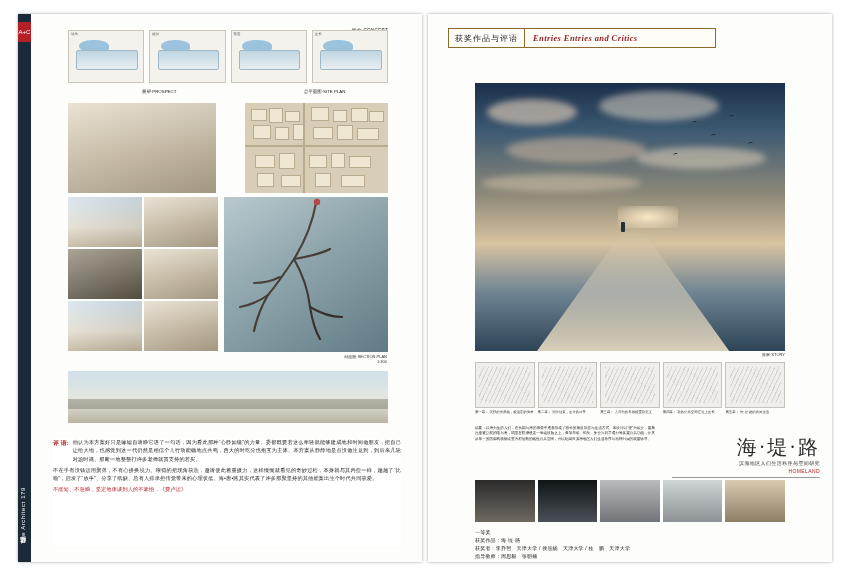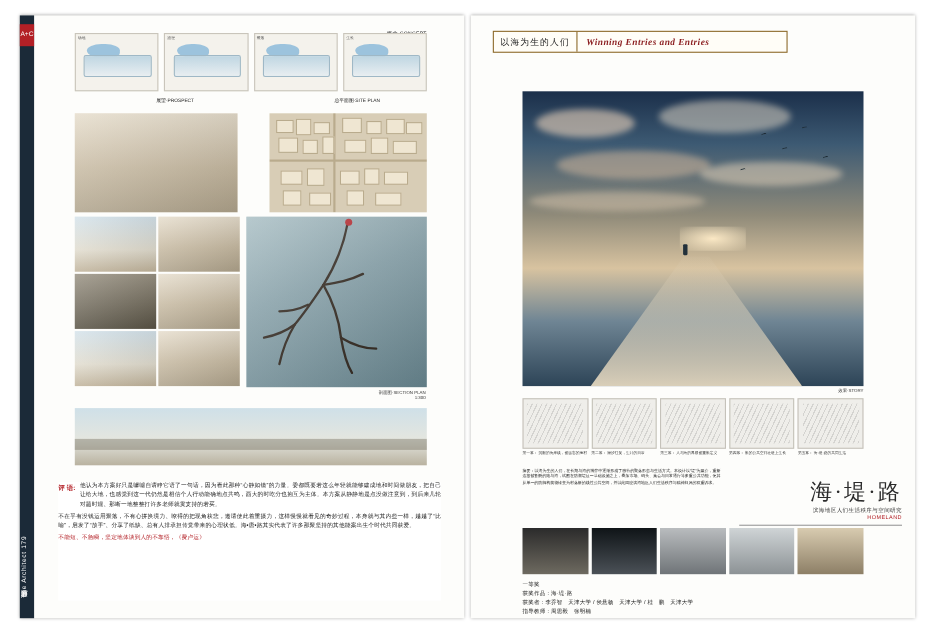--- a/index.html
+++ b/index.html
@@ -258,23 +258,23 @@
           <p class="red">不能短、不急瞬，坚定地体谈到人的不靠悟，《费卢运》</p>
         </div>
 
       </div>
     </div>
 
     <div class="sheet right-sheet">
       <div class="r-body">
 
         <div class="hdr">
-          <span class="cn">以海为生的人们</span>
+          <span class="cn">获奖作品与评语</span>
           <span class="sep"></span>
-          <span class="en">Winning Entries and Entries</span>
+          <span class="en">Entries Entries and Critics</span>
         </div>
 
         <div class="hero">
           <span class="cloud" style="left:4%;top:6%;width:90px;height:26px;background:rgba(255,226,196,.55);"></span>
           <span class="cloud" style="left:40%;top:3%;width:120px;height:30px;background:rgba(255,240,214,.45);"></span>
           <span class="cloud" style="left:10%;top:20%;width:140px;height:26px;background:rgba(220,190,160,.5);"></span>
           <span class="cloud" style="left:52%;top:24%;width:130px;height:22px;background:rgba(255,230,200,.45);"></span>
           <span class="cloud" style="left:2%;top:34%;width:160px;height:18px;background:rgba(240,215,185,.4);"></span>
           <span class="sun"></span>
           <span class="path"></span>

